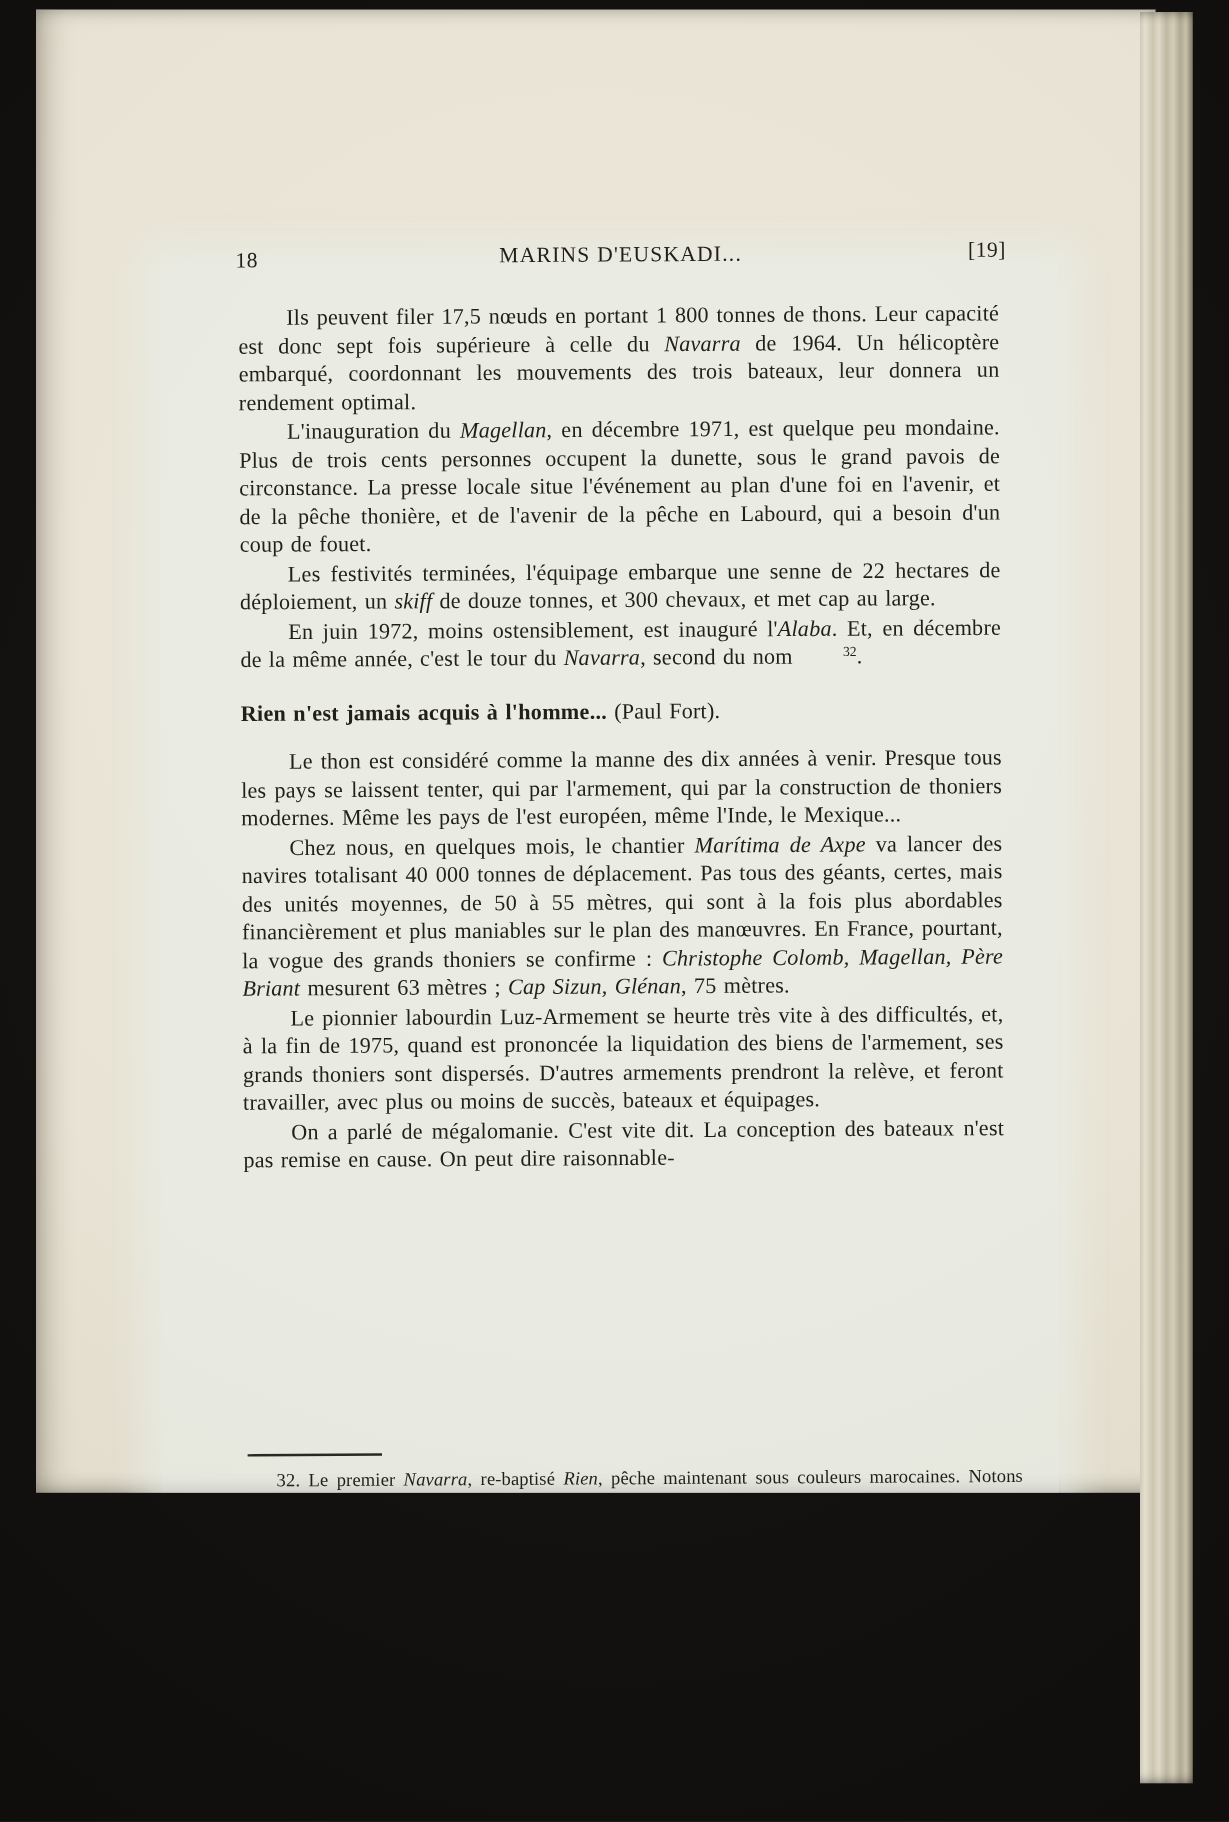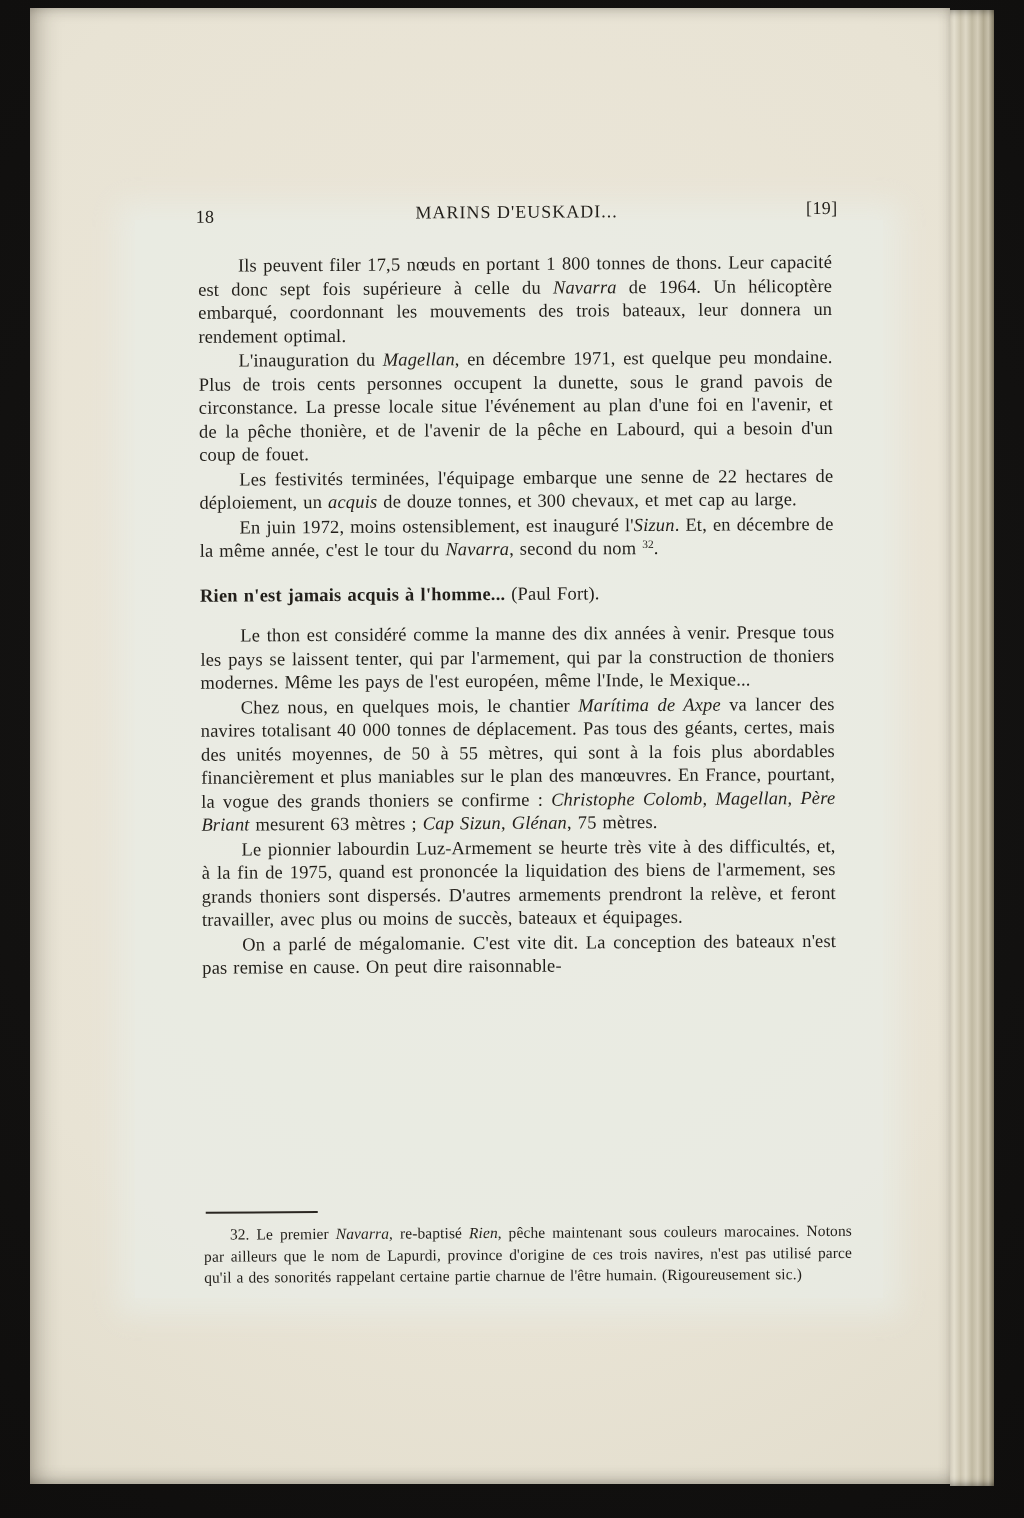--- a/index.html
+++ b/index.html
@@ -18,28 +18,29 @@
     height: 1518px;
     background: radial-gradient(140% 110% at 50% 45%, #171615 0%, #0e0d0c 70%, #070707 100%);
   }
 
   
   .page {
     position: absolute;
     left: 30px;
     top: 8px;
     width: 920px;
-    height: 1476px;
+    height: 1236px;
     background: radial-gradient(120% 90% at 50% 40%, #ece7da 0%, #e8e3d4 55%, #ddd7c5 100%);
     box-shadow:
       inset 16px 0 26px -12px rgba(45, 34, 22, 0.38),
       inset -6px 0 14px -8px rgba(70, 58, 40, 0.30),
       inset 0 -12px 18px -12px rgba(0, 0, 0, 0.30),
       inset 0 10px 16px -12px rgba(0, 0, 0, 0.22);
     overflow: hidden;
+    padding-left: 13px;
   }
 
   
   .page-edges {
     position: absolute;
     left: 950px;
     top: 10px;
     width: 44px;
     height: 1476px;
     background: linear-gradient(90deg,
@@ -98,21 +99,21 @@
     text-align: justify;
     letter-spacing: 0.15px;
     word-spacing: 1.2px;
     hyphens: auto;
     -webkit-hyphens: auto;
   }
   p { margin: 0; }
   .para { margin: 1px 0; text-indent: 40px; }
   .heading { margin: 21px 0 17px; text-indent: 0; }
   .heading b { letter-spacing: 0.2px; }
-  sup { font-size: 0.62em; line-height: 0; vertical-align: 6px; letter-spacing: 0; }
+  sup { font-size: 0.62em; line-height: 0; vertical-align: 6px; letter-spacing: 0; margin-left: 36px; }
 
   
   .footnote-wrap {
     position: absolute;
     top: 1202px;
     left: 170px;
     width: 648px;
   }
   .fn-rule {
     width: 112px;
@@ -139,22 +140,22 @@
 
       <div class="page-header">
         <span class="num-left">18</span>
         <span class="title">MARINS D'EUSKADI...</span>
         <span class="num-right">[19]</span>
       </div>
 
       <div class="body-text">
           <p class="para">Ils peuvent filer 17,5 nœuds en portant 1 800 tonnes de thons. Leur capacité est donc sept fois supérieure à celle du <i>Navarra</i> de 1964. Un hélicoptère embarqué, coordonnant les mouvements des trois bateaux, leur donnera un rendement optimal.</p>
           <p class="para">L'inauguration du <i>Magellan</i>, en décembre 1971, est quelque peu mondaine. Plus de trois cents personnes occupent la dunette, sous le grand pavois de circonstance. La presse locale situe l'événement au plan d'une foi en l'avenir, et de la pêche thonière, et de l'avenir de la pêche en Labourd, qui a besoin d'un coup de fouet.</p>
-          <p class="para">Les festivités terminées, l'équipage embarque une senne de 22 hectares de déploiement, un <i>acquis</i> de douze tonnes, et 300 chevaux, et met cap au large.</p>
-          <p class="para">En juin 1972, moins ostensiblement, est inauguré l'<i>Sizun</i>. Et, en décembre de la même année, c'est le tour du <i>Navarra</i>, second du nom <sup>32</sup>.</p>
+          <p class="para">Les festivités terminées, l'équipage embarque une senne de 22 hectares de déploiement, un <i>skiff</i> de douze tonnes, et 300 chevaux, et met cap au large.</p>
+          <p class="para">En juin 1972, moins ostensiblement, est inauguré l'<i>Alaba</i>. Et, en décembre de la même année, c'est le tour du <i>Navarra</i>, second du nom <sup>32</sup>.</p>
           <p class="heading"><b>Rien n'est jamais acquis à l'homme...</b> (Paul Fort).</p>
           <p class="para">Le thon est considéré comme la manne des dix années à venir. Presque tous les pays se laissent tenter, qui par l'armement, qui par la construction de thoniers modernes. Même les pays de l'est européen, même l'Inde, le Mexique...</p>
           <p class="para">Chez nous, en quelques mois, le chantier <i>Marítima de Axpe</i> va lancer des navires totalisant 40 000 tonnes de déplacement. Pas tous des géants, certes, mais des unités moyennes, de 50 à 55 mètres, qui sont à la fois plus abordables financièrement et plus maniables sur le plan des manœuvres. En France, pourtant, la vogue des grands thoniers se confirme : <i>Christophe Colomb, Magellan, Père Briant</i> mesurent 63 mètres ; <i>Cap Sizun, Glénan</i>, 75 mètres.</p>
           <p class="para">Le pionnier labourdin Luz-Armement se heurte très vite à des difficultés, et, à la fin de 1975, quand est prononcée la liquidation des biens de l'armement, ses grands thoniers sont dispersés. D'autres armements prendront la relève, et feront travailler, avec plus ou moins de succès, bateaux et équipages.</p>
           <p class="para">On a parlé de mégalomanie. C'est vite dit. La conception des bateaux n'est pas remise en cause. On peut dire raisonnable-</p>
         </div>
 
       <div class="footnote-wrap">
         <div class="fn-rule"></div>
         <div>

